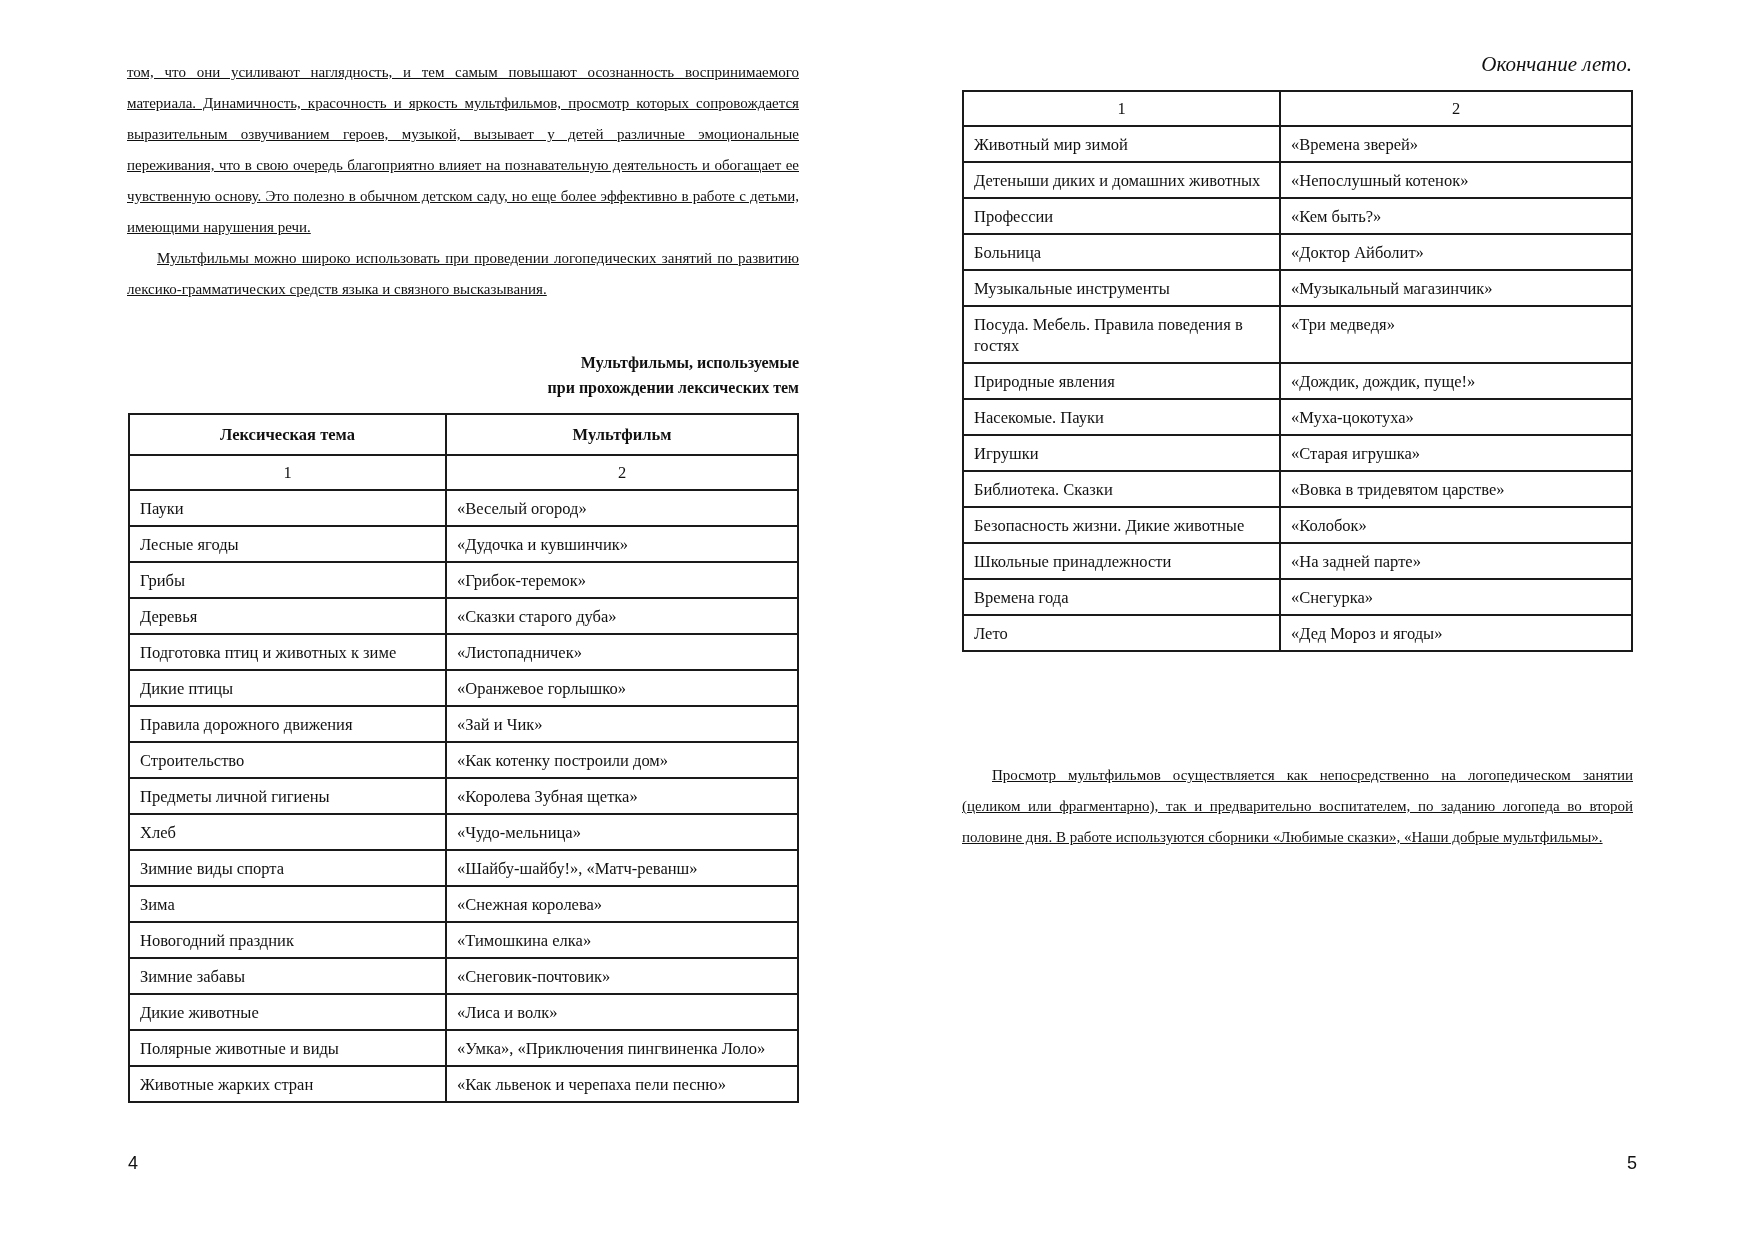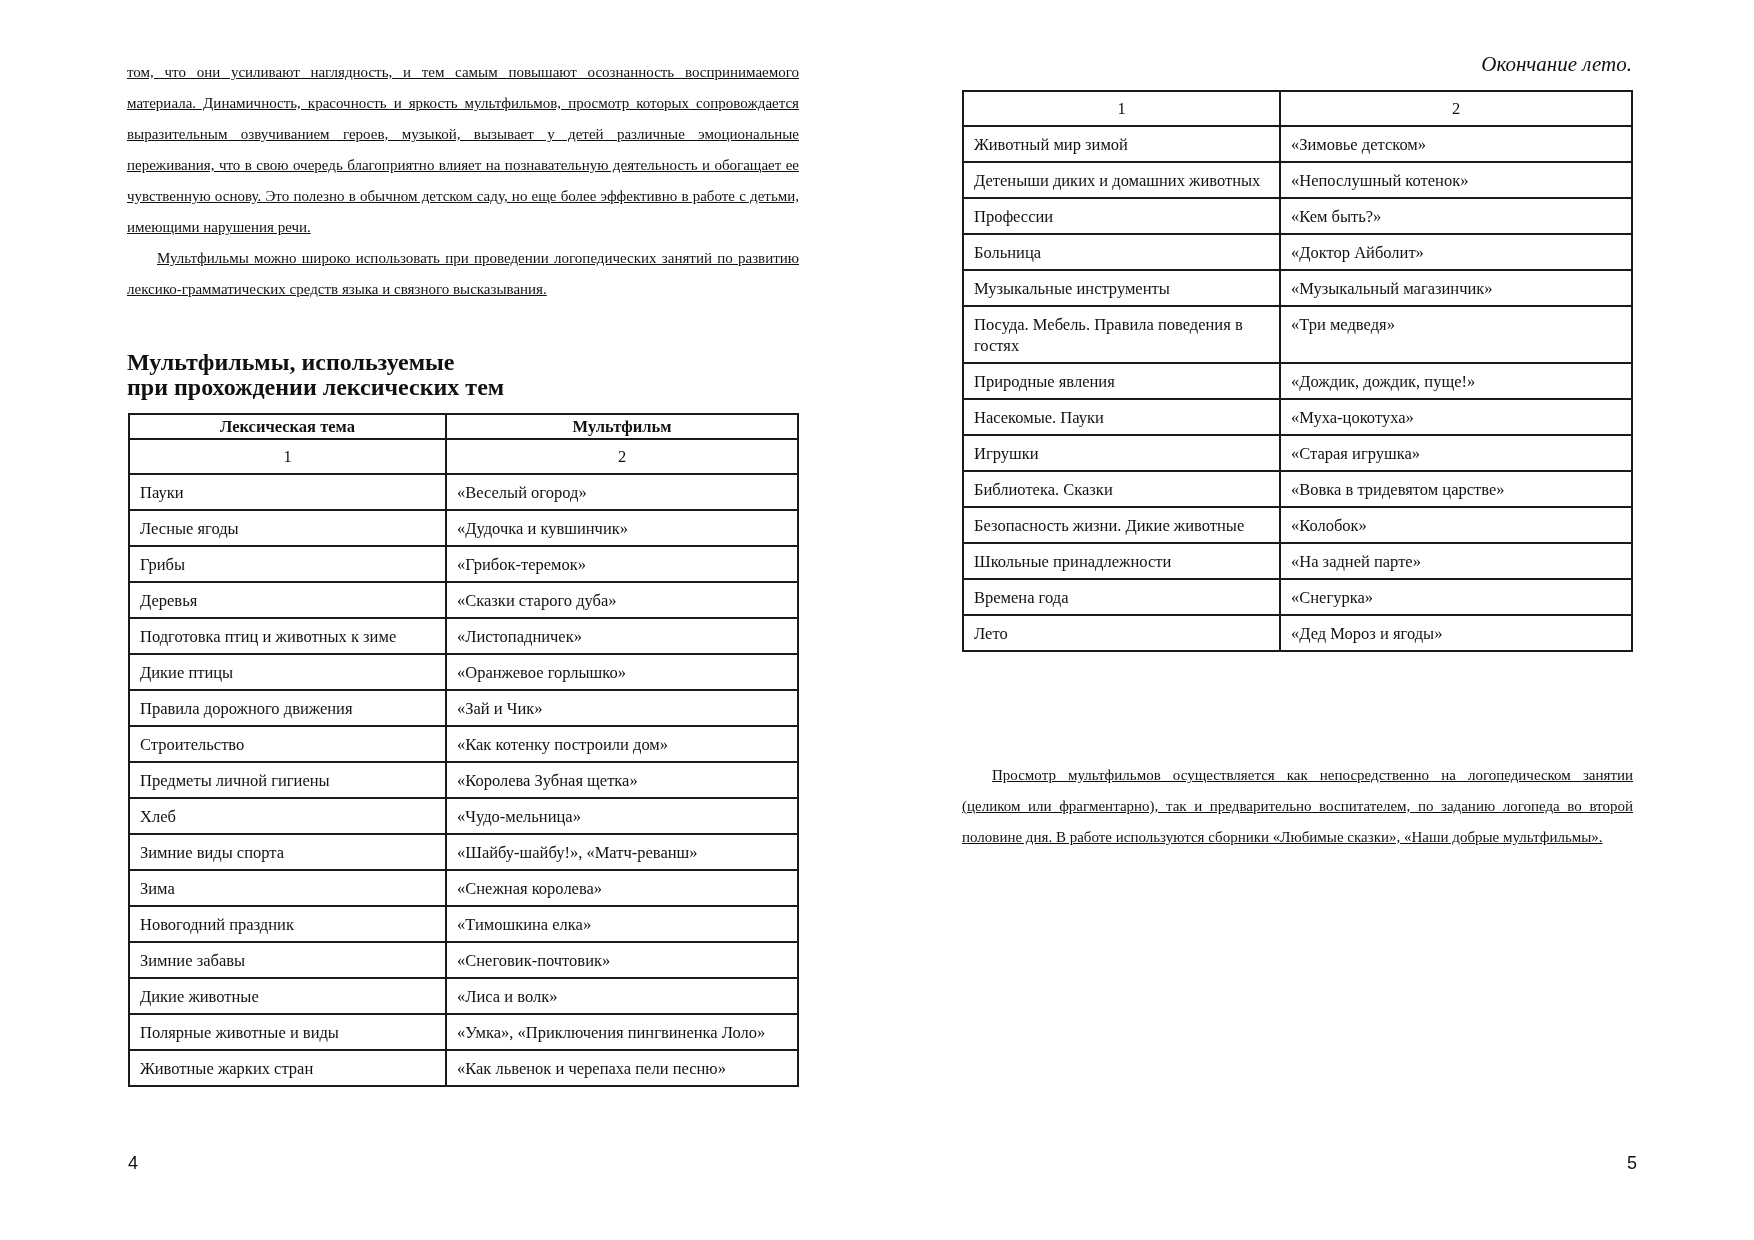--- a/index.html
+++ b/index.html
@@ -8,26 +8,26 @@
   .page { position:absolute; top:0; height:1240px; }
   .left-page { left:0; width:877px; }
   .right-page { left:877px; width:877px; }
 
   .body-text { position:absolute; font-size:15px; line-height:31px; text-align:justify;text-decoration:underline; }
   .body-text p { margin:0; text-indent:0; }
   .body-text p.indent { text-indent:30px; }
 
   .left-text { left:127px; top:57px; width:672px; }
 
-  .table-title { position:absolute; left:127px; width:672px; top:350px; text-align:left;
-                 font-weight:bold; font-size:24px; line-height:25px; }
+  .table-title { position:absolute; left:127px; width:672px; top:350px; text-align:right;
+                 font-weight:bold; font-size:16px; line-height:25px; }
 
   table.lex { position:absolute; border-collapse:collapse; font-size:16.5px; line-height:21px; }
   table.lex td, table.lex th { border:2px solid #1a1a1a; padding:7px 10px 6px 10px; vertical-align:top; text-align:left; font-weight:normal; }
-  table.lex th { text-align:center; font-weight:bold; padding:1px 10px; }
+  table.lex th { text-align:center; font-weight:bold; padding:9px 10px; }
   table.lex td.num { text-align:center; padding:6px 10px; }
   table.lex td.c1 { width:295px; }
   .left-table { left:128px; top:413px; width:671px; }
   .left-table td.c1 { width:294px; }
 
   .right-table { left:85px; top:90px; width:671px; }
 
   .continued { position:absolute; right:122px; top:52px; font-style:italic; font-size:21px; }
 
   .right-text { left:85px; top:760px; width:671px; }
@@ -142,21 +142,21 @@
   <table class="lex right-table">
     <thead>
       <tr>
         <td class="num c1">1</td>
         <td class="num">2</td>
       </tr>
     </thead>
     <tbody id="right-tbody">
         <tr>
           <td class="c1">Животный мир зимой</td>
-          <td>«Зимовье детском»</td>
+          <td>«Времена зверей»</td>
         </tr>
         <tr>
           <td class="c1">Детеныши диких и домашних животных</td>
           <td>«Непослушный котенок»</td>
         </tr>
         <tr>
           <td class="c1">Профессии</td>
           <td>«Кем быть?»</td>
         </tr>
         <tr>

